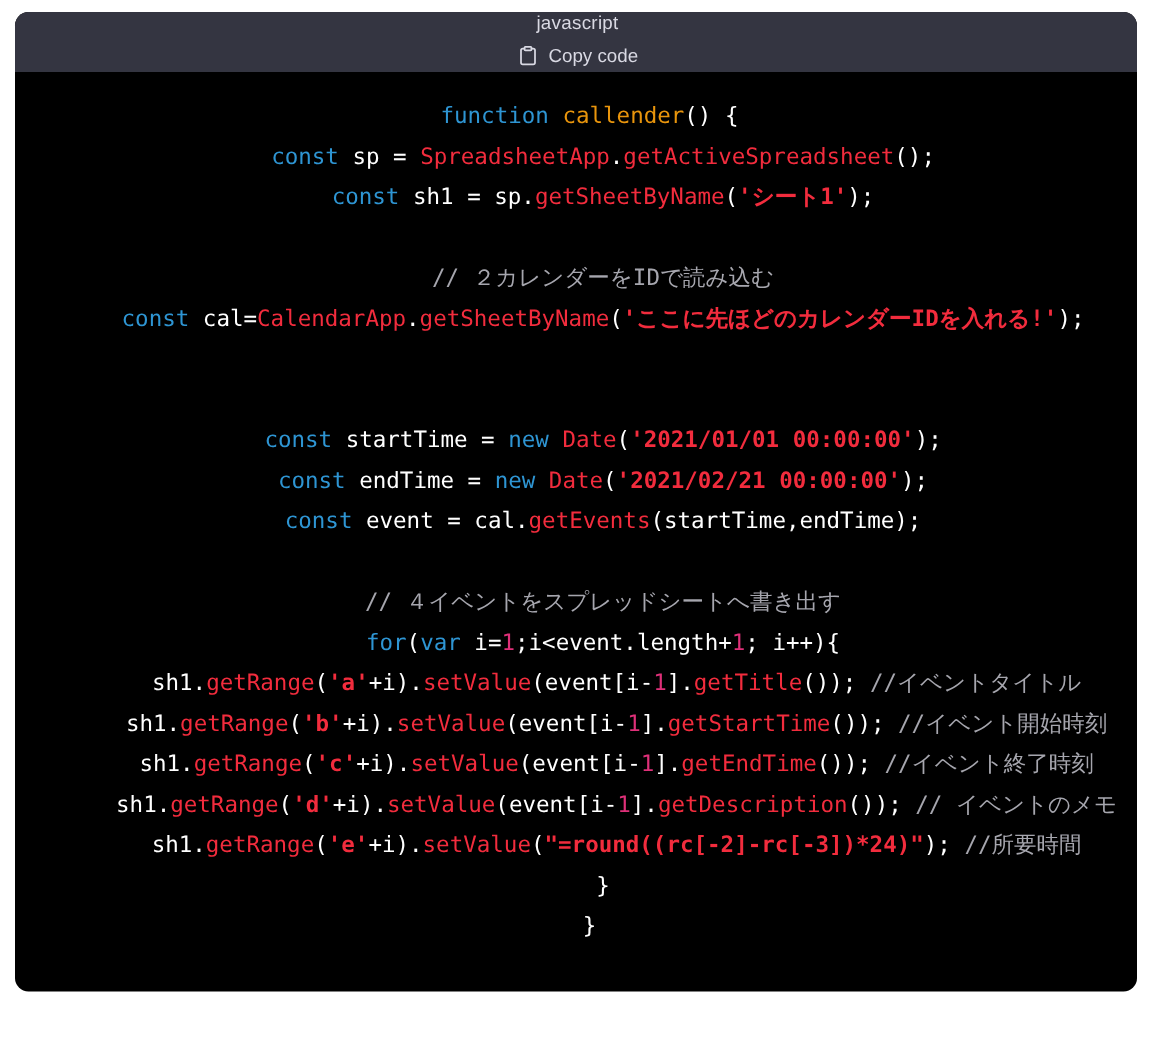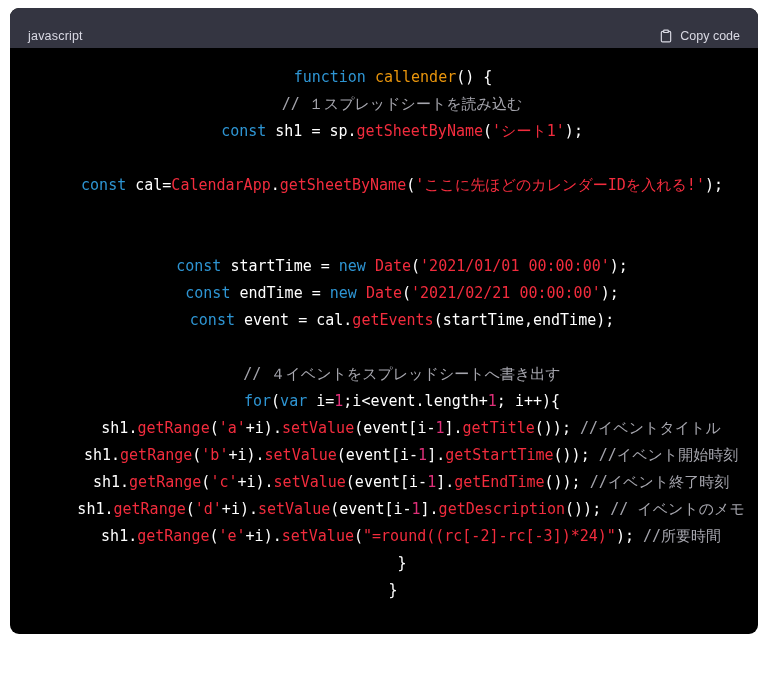--- a/index.html
+++ b/index.html
@@ -16,21 +16,22 @@
     border-radius: 9px;
     overflow: hidden;
     background: var(--body-bg, #000000);
   }
   .code-header {
     height: 40px;
     background: var(--header-bg, #343541);
     display: flex;
     align-items: center;
     justify-content: space-between;
-    padding: 16px 16px 0 18px;
+    padding: 0 16px 0 18px;
+    flex-direction: column;
   }
   .lang-label {
     color: var(--header-text, #d9d9e3);
     font-size: 12.5px;
     letter-spacing: 0.2px;
   }
   .copy-btn {
     display: flex;
     align-items: flex-start;
     gap: 7px;
@@ -48,21 +49,21 @@
     font-family: "DejaVu Sans Mono", "Liberation Mono", monospace;
     font-size: 15px;
     line-height: 27px;
     color: var(--plain, #ffffff);
     overflow: hidden;
   }
   .code-line { white-space: pre; text-align: center; }
   .tok-kw { color: var(--keyword, #2e95d3); }
   .tok-fn { color: var(--function-name, #e9950c); }
   .tok-ti { color: var(--title, #f22c3d); }
-  .tok-st { color: var(--string, #f22c3d); }
+  .tok-st { color: var(--string, #f22c3d); font-weight: bold; }
   .tok-nu { color: var(--number, #df3079); }
   .tok-co { color: var(--comment, #a6a6ae); }
   .tok-pl { color: var(--plain, #ffffff); }
 </style>
 </head>
 <body>
 
 <div class="code-block">
   <div class="code-header">
     <span class="lang-label">javascript</span>
@@ -71,23 +72,24 @@
         <svg width="14" height="14" viewBox="0 0 24 24" fill="none" stroke="currentColor" stroke-width="2" stroke-linecap="round" stroke-linejoin="round">
           <path d="M16 4h2a2 2 0 0 1 2 2v14a2 2 0 0 1-2 2H6a2 2 0 0 1-2-2V6a2 2 0 0 1 2-2h2"></path>
           <rect x="8" y="2" width="8" height="4" rx="1" ry="1"></rect>
         </svg>
       </span>
       <span>Copy code</span>
     </button>
   </div>
   <div class="code-body">
       <div class="code-line"><span class="tok-kw">function</span><span class="tok-pl"> </span><span class="tok-fn">callender</span><span class="tok-pl">() {</span></div>
-      <div class="code-line"><span class="tok-pl">  </span><span class="tok-co">// １スプレッドシートを読み込む</span></div>
+      <div class="code-line"><span class="tok-pl">  </span><span class="tok-kw">const</span><span class="tok-pl"> sp = </span><span class="tok-ti">SpreadsheetApp</span><span class="tok-pl">.</span><span class="tok-ti">getActiveSpreadsheet</span><span class="tok-pl">();</span></div>
       <div class="code-line"><span class="tok-pl">  </span><span class="tok-kw">const</span><span class="tok-pl"> sh1 = sp.</span><span class="tok-ti">getSheetByName</span><span class="tok-pl">(</span><span class="tok-st">'シート1'</span><span class="tok-pl">);</span></div>
       <div class="code-line"> </div>
+      <div class="code-line"><span class="tok-pl">  </span><span class="tok-co">// ２カレンダーをIDで読み込む</span></div>
       <div class="code-line"><span class="tok-pl">  </span><span class="tok-kw">const</span><span class="tok-pl"> cal=</span><span class="tok-ti">CalendarApp</span><span class="tok-pl">.</span><span class="tok-ti">getSheetByName</span><span class="tok-pl">(</span><span class="tok-st">'ここに先ほどのカレンダーIDを入れる!'</span><span class="tok-pl">);</span></div>
       <div class="code-line"> </div>
       <div class="code-line"><span class="tok-pl">  </span></div>
       <div class="code-line"><span class="tok-pl">  </span><span class="tok-kw">const</span><span class="tok-pl"> startTime = </span><span class="tok-kw">new</span><span class="tok-pl"> </span><span class="tok-ti">Date</span><span class="tok-pl">(</span><span class="tok-st">'2021/01/01 00:00:00'</span><span class="tok-pl">);</span></div>
       <div class="code-line"><span class="tok-pl">  </span><span class="tok-kw">const</span><span class="tok-pl"> endTime = </span><span class="tok-kw">new</span><span class="tok-pl"> </span><span class="tok-ti">Date</span><span class="tok-pl">(</span><span class="tok-st">'2021/02/21 00:00:00'</span><span class="tok-pl">);</span></div>
       <div class="code-line"><span class="tok-pl">  </span><span class="tok-kw">const</span><span class="tok-pl"> event = cal.</span><span class="tok-ti">getEvents</span><span class="tok-pl">(startTime,endTime);</span></div>
       <div class="code-line"> </div>
       <div class="code-line"><span class="tok-pl">  </span><span class="tok-co">// ４イベントをスプレッドシートへ書き出す</span></div>
       <div class="code-line"><span class="tok-pl">  </span><span class="tok-kw">for</span><span class="tok-pl">(</span><span class="tok-kw">var</span><span class="tok-pl"> i=</span><span class="tok-nu">1</span><span class="tok-pl">;i&lt;event.length+</span><span class="tok-nu">1</span><span class="tok-pl">; i++){</span></div>
       <div class="code-line"><span class="tok-pl">    sh1.</span><span class="tok-ti">getRange</span><span class="tok-pl">(</span><span class="tok-st">'a'</span><span class="tok-pl">+i).</span><span class="tok-ti">setValue</span><span class="tok-pl">(event[i-</span><span class="tok-nu">1</span><span class="tok-pl">].</span><span class="tok-ti">getTitle</span><span class="tok-pl">()); </span><span class="tok-co">//イベントタイトル</span></div>

